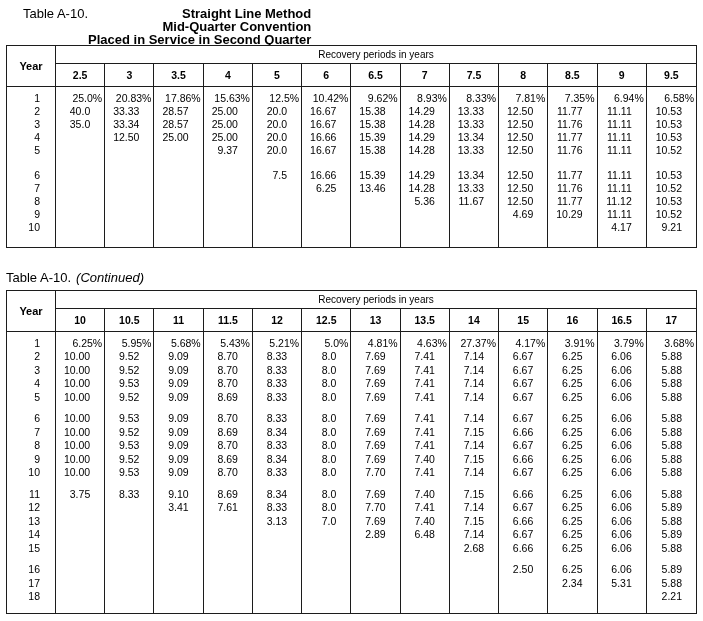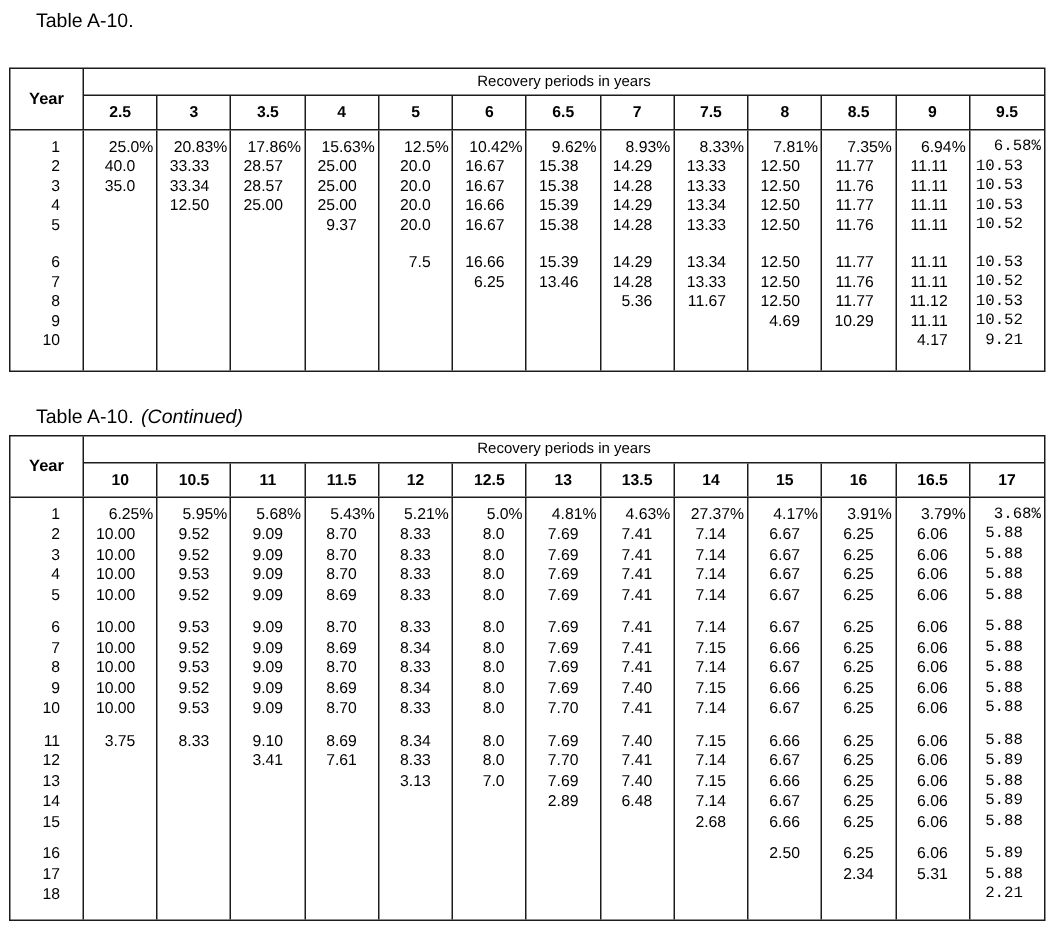--- a/index.html
+++ b/index.html
@@ -4,21 +4,21 @@
 <style>
   :root{ --bd:#1c1c1c; }
   html,body{ margin:0; padding:0; }
   body{
     width:703px; height:621px; background:#ffffff; color:#000;
     font-family:"Liberation Sans", sans-serif; overflow:hidden; position:relative;
   }
   .page{ position:absolute; inset:0; }
 
   
-  .caption{ position:absolute; left:24px; display:flex; font-size:13px; line-height:13px; }
+  .caption{ position:absolute; left:6px; display:flex; font-size:13px; line-height:13px;text-align:right; }
   .cap-prefix{ width:82px; flex:none; }
   .cap-lines{ font-weight:bold; }
   .cap-lines div{ margin-bottom:0; line-height:13px; }
   .cap-cont{ font-style:italic; }
 
   
   .tbl{ position:absolute; left:6px; width:691px; border:1px solid var(--bd); background:#fff; box-sizing:border-box; }
   .hdr{ display:grid; grid-template-columns:49px repeat(13,1fr); grid-template-rows:18px 22px; }
   .ycell{
     grid-row:1/3; grid-column:1; border-right:1px solid var(--bd);
@@ -32,21 +32,21 @@
   }
   .pcol{
     grid-row:2; border-right:1px solid var(--bd);
     display:flex; align-items:center; justify-content:center;
     font-weight:bold; font-size:10.5px;
   }
   .pcol:last-child{ border-right:none; }
 
   .bdy{ display:grid; grid-template-columns:49px repeat(13,1fr); border-top:1px solid var(--bd); }
   .bcol{ border-right:1px solid var(--bd); padding-top:4px; box-sizing:border-box; }
-  .bcol:last-child{ border-right:none;font-family:Liberation Mono, monospace; }
+  .bcol:last-child{ border-right:none; }
   .line{ display:flex; justify-content:flex-end; align-items:center; font-size:10.5px; }
   .num{ padding-right:14px; }
   .num.pct{ padding-right:2px; }
   .yr{ padding-right:15px; }
 
   
   .t1 .line{ height:13px; }
   .t1 .spacer{ height:12px; }
   .t1 .bcol{ padding-bottom:14px; }
   
@@ -54,20 +54,25 @@
   .t2 .spacer{ height:8px; }
   .t2 .bcol{ padding-bottom:10px; }
 </style>
 </head>
 <body>
 
 <div class="page">
 
   <div class="caption" style="top:7px;">
     <span class="cap-prefix">Table A-10.</span>
+    <div class="cap-lines">
+      <div>Straight Line Method</div>
+      <div>Mid-Quarter Convention</div>
+      <div>Placed in Service in Second Quarter</div>
+    </div>
   </div>
 
   <div class="tbl t1" style="top:45px;">
     <div class="hdr">
       <div class="ycell">Year</div>
       <div class="pspan">Recovery periods in years</div>
 
     <div class="pcol">2.5</div>
         <div class="pcol">3</div>
         <div class="pcol">3.5</div>

